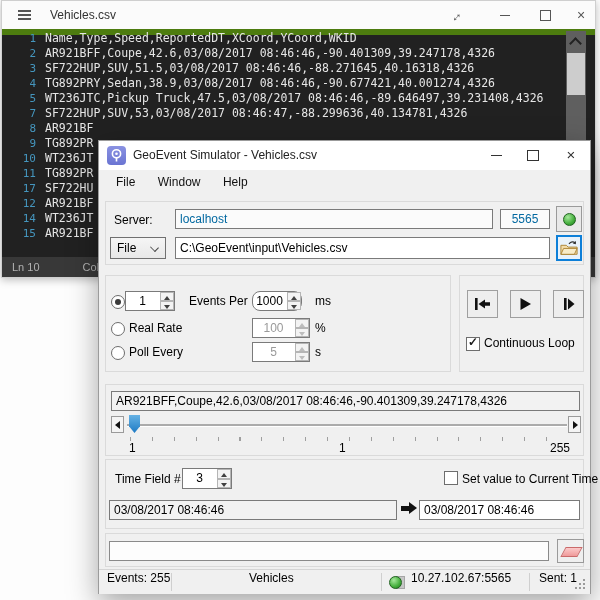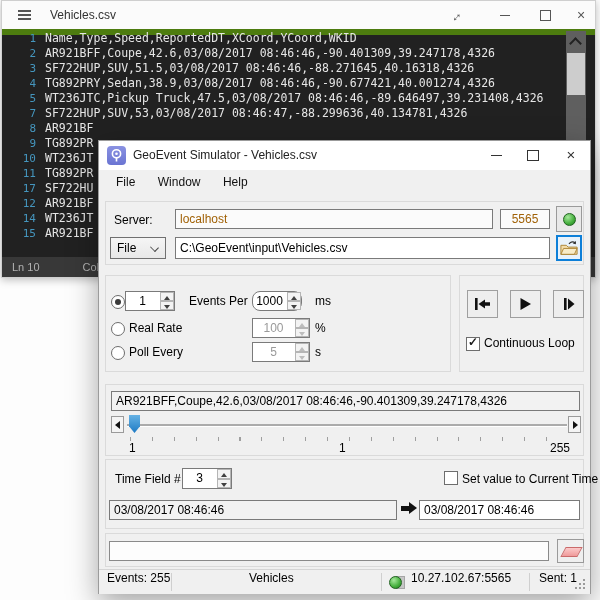--- a/index.html
+++ b/index.html
@@ -51,21 +51,21 @@
   .g1{left:6px;top:60px;width:479px;height:64px;}
   .g2{left:6px;top:134px;width:346px;height:97px;}
   .g3{left:360px;top:134px;width:125px;height:97px;}
   .g4{left:6px;top:243px;width:479px;height:72px;}
   .g5{left:6px;top:318px;width:479px;height:70px;}
   .g6{left:6px;top:392px;width:479px;height:34px;}
 
   .lbl{position:absolute;font-size:12px;color:#000;white-space:nowrap;}
   .tb{position:absolute;border:1px solid #7a7a7a;background:#fff;font-size:12px;color:#000;
       line-height:18px;padding:0 4px;box-sizing:border-box;white-space:nowrap;overflow:hidden;}
-  .tb.dis{color:#a16207;background:#fbfbfb;}
+  .tb.dis{color:#0369a1;background:#fbfbfb;}
   .tb.gray{background:#f2f2f2;}
 
   
   .spin{position:absolute;border:1px solid #7a7a7a;background:#fff;box-sizing:border-box;}
   .spin .val{position:absolute;left:0;right:15px;top:0;bottom:0;text-align:center;font-size:12px;line-height:18px;color:#000;}
   .spin.dis .val{color:#9a9a9a;}
   .spin .arrows{position:absolute;right:0;top:0;bottom:0;width:14px;}
   .spin .ab{position:absolute;left:0;width:14px;height:50%;background:#f3f3f3;border:1px solid #b5b5b5;box-sizing:border-box;}
   .spin .ab.up{top:0;} .spin .ab.dn{bottom:0;}
   .tri-up{position:absolute;left:3px;top:3px;width:0;height:0;border-left:3.5px solid transparent;

